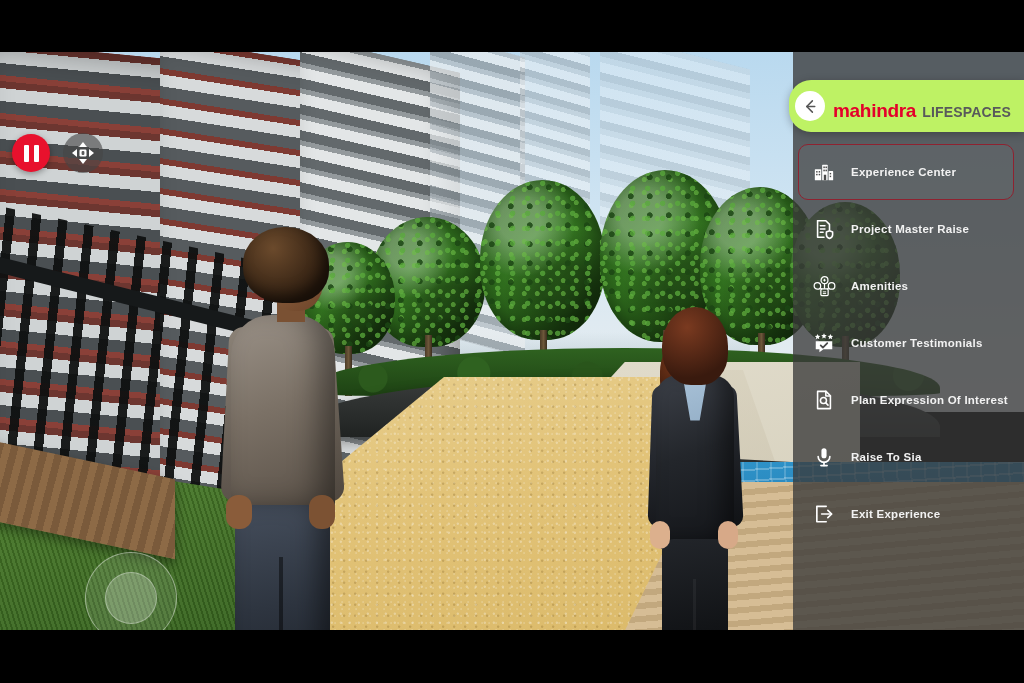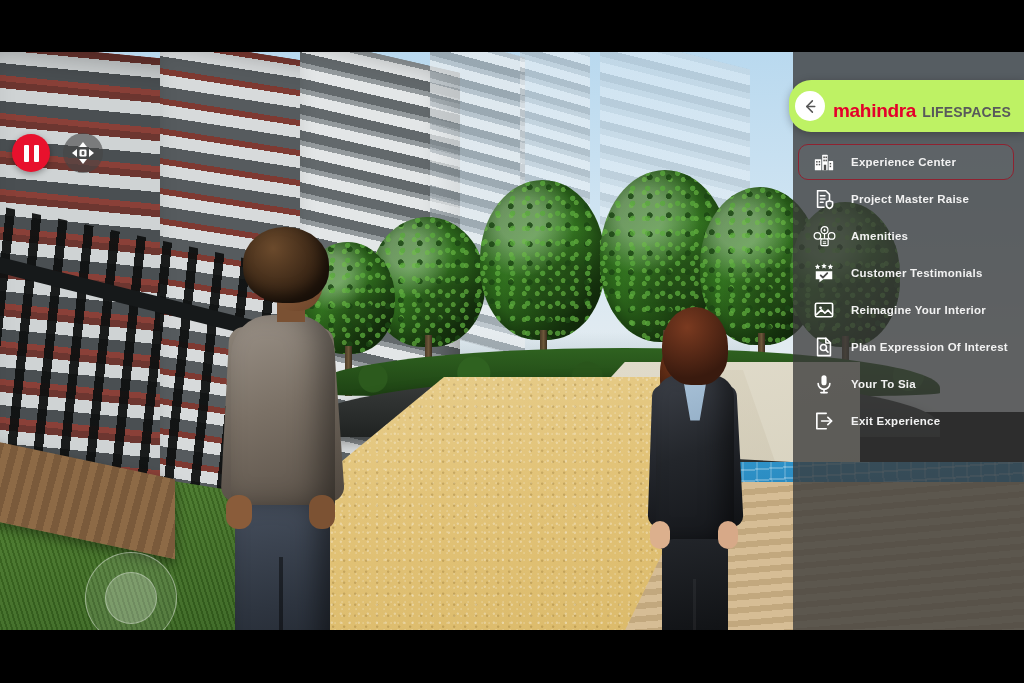--- a/index.html
+++ b/index.html
@@ -339,21 +339,21 @@
   .brand .mark {
     font-size:19px; font-weight:700; letter-spacing:-0.3px;
   }
   .brand .sub {
     font-size:14px; font-weight:700; letter-spacing:0.2px; margin-left:6px;margin-top:13px;
   }
 
   .menu-list { position:absolute; left:0; top:92px; width:231px; }
   .menu-item {
     position:relative; display:flex; align-items:center;
-    height:36px; margin:0 10px 1px 5px; padding-left:12px;
+    height:56px; margin:0 10px 1px 5px; padding-left:12px;
     border-radius:10px; border:1px solid transparent; cursor:pointer;
   }
   .menu-item.selected { border-color:#8f2230; background:rgba(255,255,255,.035); }
   .menu-item .mi-icon {
     width:26px; height:26px; flex:0 0 auto;
     display:flex; align-items:center; justify-content:center;
   }
   .menu-item .mi-label {
     margin-left:14px; color:#f2f2f2; font-size:11.5px; font-weight:700;
     letter-spacing:.25px; white-space:nowrap;
@@ -548,30 +548,20 @@
               <polygon points="12,1.4 12.9,3.4 15,3.6 13.4,5 13.9,7.1 12,6 10.1,7.1 10.6,5 9,3.6 11.1,3.4"></polygon>
               <polygon points="19,2.2 19.9,4.2 22,4.4 20.4,5.8 20.9,7.9 19,6.8 17.1,7.9 17.6,5.8 16,4.4 18.1,4.2"></polygon>
             </g>
             <path d="M3 10.2 h18 v8.6 h-9.6 L7 22 v-3.2 H3z" fill="#fff"></path>
             <path d="M8.4 14.6 l2.4 2.4 4.8-4.8" stroke="#4a4a4a" stroke-width="1.9" fill="none" stroke-linecap="round" stroke-linejoin="round"></path>
           </svg>
         </span>
         <span class="mi-label">Customer Testimonials</span>
       </div>
 
-      <div class="menu-item">
-        <span class="mi-icon">
-          <svg width="22" height="22" viewBox="0 0 24 24" fill="none" stroke="#fff" stroke-width="1.8" stroke-linejoin="round">
-            <rect x="2.6" y="4.6" width="18.8" height="14.8" rx="1.6"></rect>
-            <circle cx="8.2" cy="9.6" r="1.5" fill="#fff" stroke="none"></circle>
-            <path d="M3.4 17.4 L9.2 11.8 L13 15.4 L16.4 12.2 L20.6 16.6" fill="none"></path>
-          </svg>
-        </span>
-        <span class="mi-label">Reimagine Your Interior</span>
-      </div>
 
       <div class="menu-item">
         <span class="mi-icon">
           <svg width="22" height="22" viewBox="0 0 24 24" fill="none" stroke="#fff" stroke-width="1.7" stroke-linecap="round" stroke-linejoin="round">
             <path d="M5 2.6 h9.2 L19 7.4 V21.4 H5z"></path>
             <path d="M14 2.6 v5 h5"></path>
             <circle cx="11.4" cy="12.6" r="3.3"></circle>
             <line x1="13.9" y1="15.1" x2="16.4" y2="17.6"></line>
           </svg>
         </span>
@@ -580,21 +570,21 @@
 
       <div class="menu-item">
         <span class="mi-icon">
           <svg width="22" height="22" viewBox="0 0 24 24" fill="none" stroke="#fff" stroke-width="1.8" stroke-linecap="round">
             <rect x="9.2" y="2.4" width="5.6" height="11" rx="2.8" fill="#fff" stroke="none"></rect>
             <path d="M5.6 11.4 a6.4 6.4 0 0 0 12.8 0"></path>
             <line x1="12" y1="17.8" x2="12" y2="21.4"></line>
             <line x1="8.6" y1="21.4" x2="15.4" y2="21.4"></line>
           </svg>
         </span>
-        <span class="mi-label">Your To Sia</span>
+        <span class="mi-label">Raise To Sia</span>
       </div>
 
       <div class="menu-item">
         <span class="mi-icon">
           <svg width="22" height="22" viewBox="0 0 24 24" fill="none" stroke="#fff" stroke-width="1.8" stroke-linecap="round" stroke-linejoin="round">
             <path d="M14.4 3.6 H4.2 V20.4 H14.4"></path>
             <line x1="9.4" y1="12" x2="20" y2="12"></line>
             <polyline points="16.2,8 20.4,12 16.2,16"></polyline>
           </svg>
         </span>

